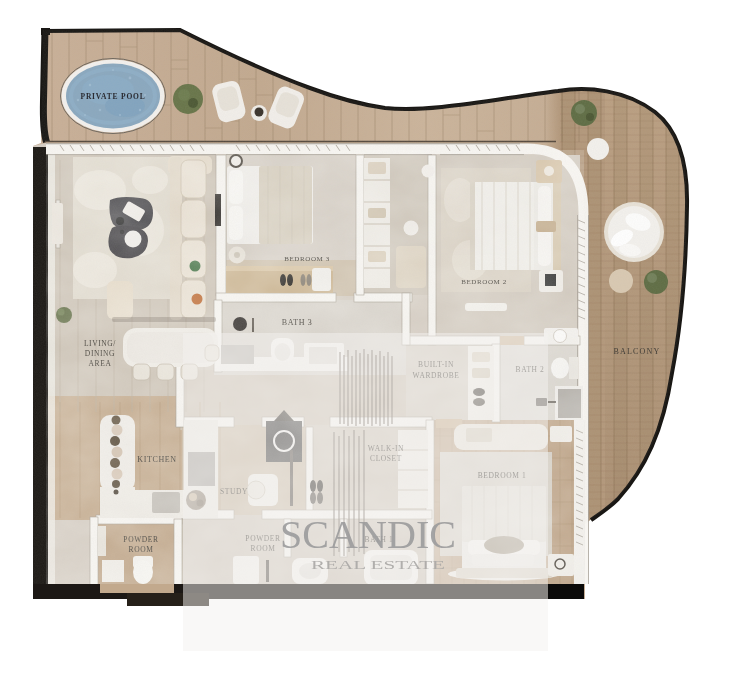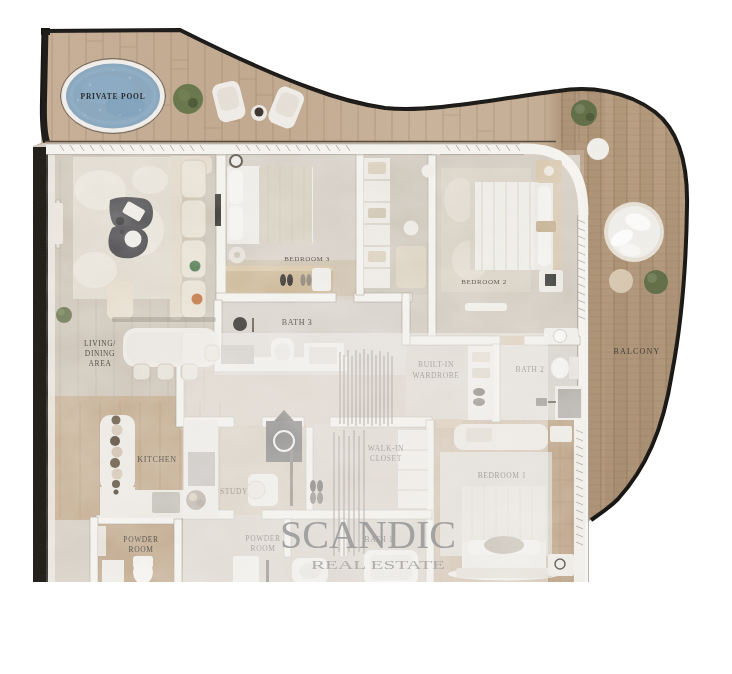--- a/index.html
+++ b/index.html
@@ -1,16 +1,16 @@
 <!DOCTYPE html>
 <html><head>
 <meta charset="utf-8">
 <style>
   html,body{margin:0;padding:0;background:#ffffff;}
-  .wrap{width:732px;height:582px;position:relative;overflow:hidden;background:#ffffff;}
+  .wrap{width:732px;height:674px;position:relative;overflow:hidden;background:#ffffff;}
   text{font-family:"Liberation Serif", serif;}
 </style>
 </head>
 <body>
 <div class="wrap">
 <svg width="732" height="674" viewBox="0 0 732 674">
 <defs>
   <clipPath id="blob">
     <path d="M43,30 L180,29 Q260,69 310,87 Q350,102 385,107 C430,112 495,98 558,90 C588,85 626,89 655,111 C678,129 688,160 687,205 C686,280 680,330 672,372 C663,430 645,468 618,498 C608,508 598,514 591,519 L585,524 L585,599 L33,599 L33,146 L41,143 Z"></path>
   </clipPath>

